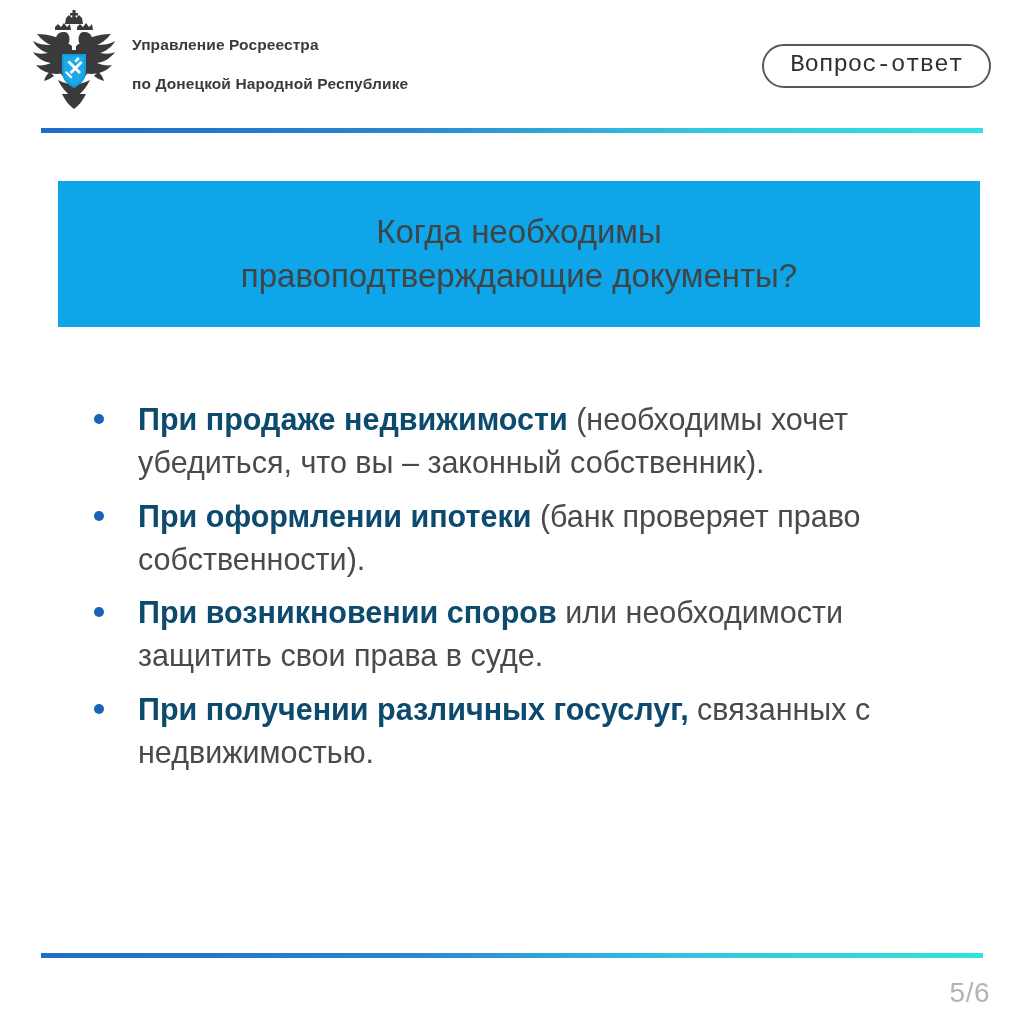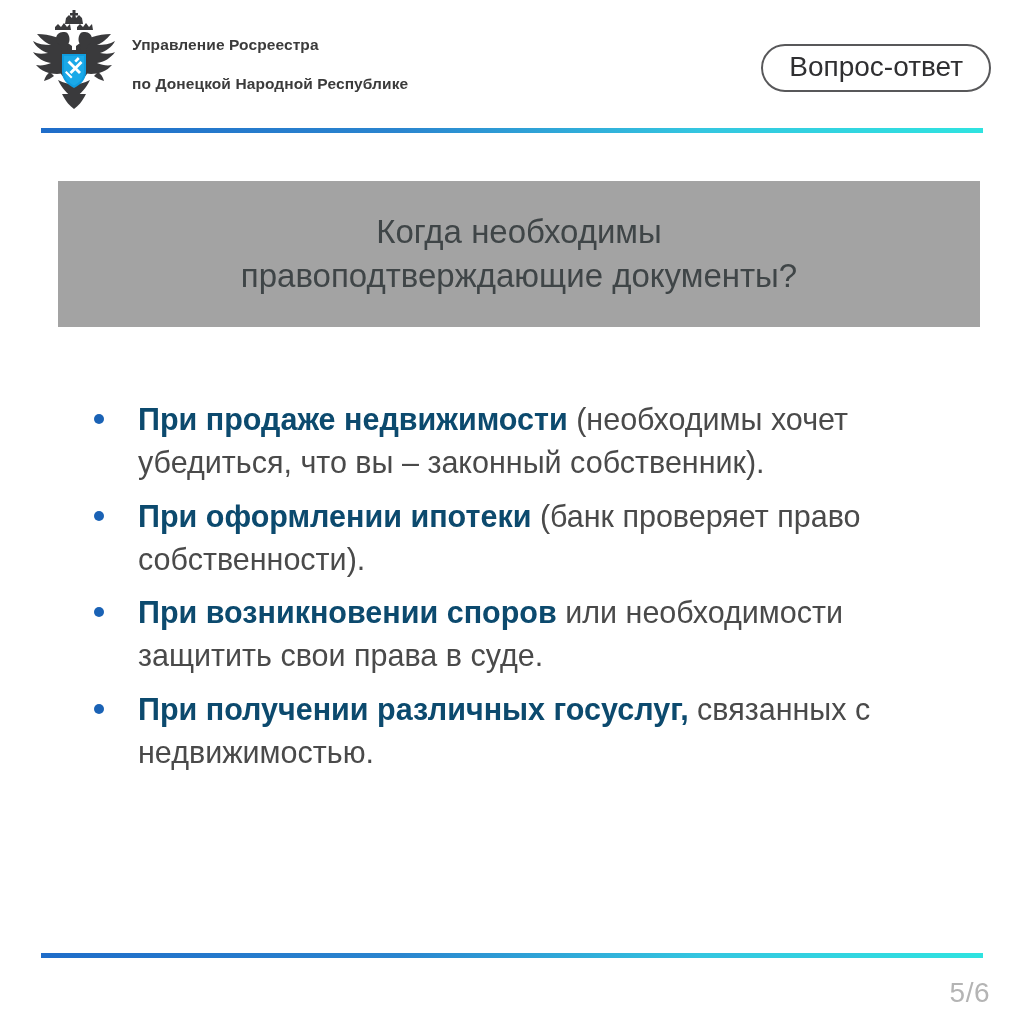--- a/index.html
+++ b/index.html
@@ -63,45 +63,46 @@
 
   
   .badge {
     position: absolute;
     right: 33px;
     top: 44px;
     border: 2px solid #58585a;
     border-radius: 26px;
     padding: 7px 26px 9px 26px;
     color: #2f2f31;
-    font-size: 28px;
+    font-size: 24px;
     line-height: 1;
     background: #ffffff;
     white-space: nowrap;
+    font-family: Liberation Mono, monospace;
   }
 
   
   .divider {
     position: absolute;
     left: 41px;
     width: 942px;
     height: 5px;
     background: linear-gradient(to right, #1f6dc9 0%, #2a85cf 38%, #34c6e0 70%, #2fe3e0 100%);
   }
   .divider-top { top: 128px; }
   .divider-bottom { top: 953px; }
 
   
   .title-box {
     position: absolute;
     left: 58px;
     top: 181px;
     width: 922px;
     height: 146px;
-    background: #a3a3a3;
+    background: #0ea5e9;
     display: flex;
     align-items: center;
     justify-content: center;
     box-sizing: border-box;
     padding: 0 40px;
   }
   .title-text {
     color: #3f4547;
     font-size: 33px;
     line-height: 1.33;

